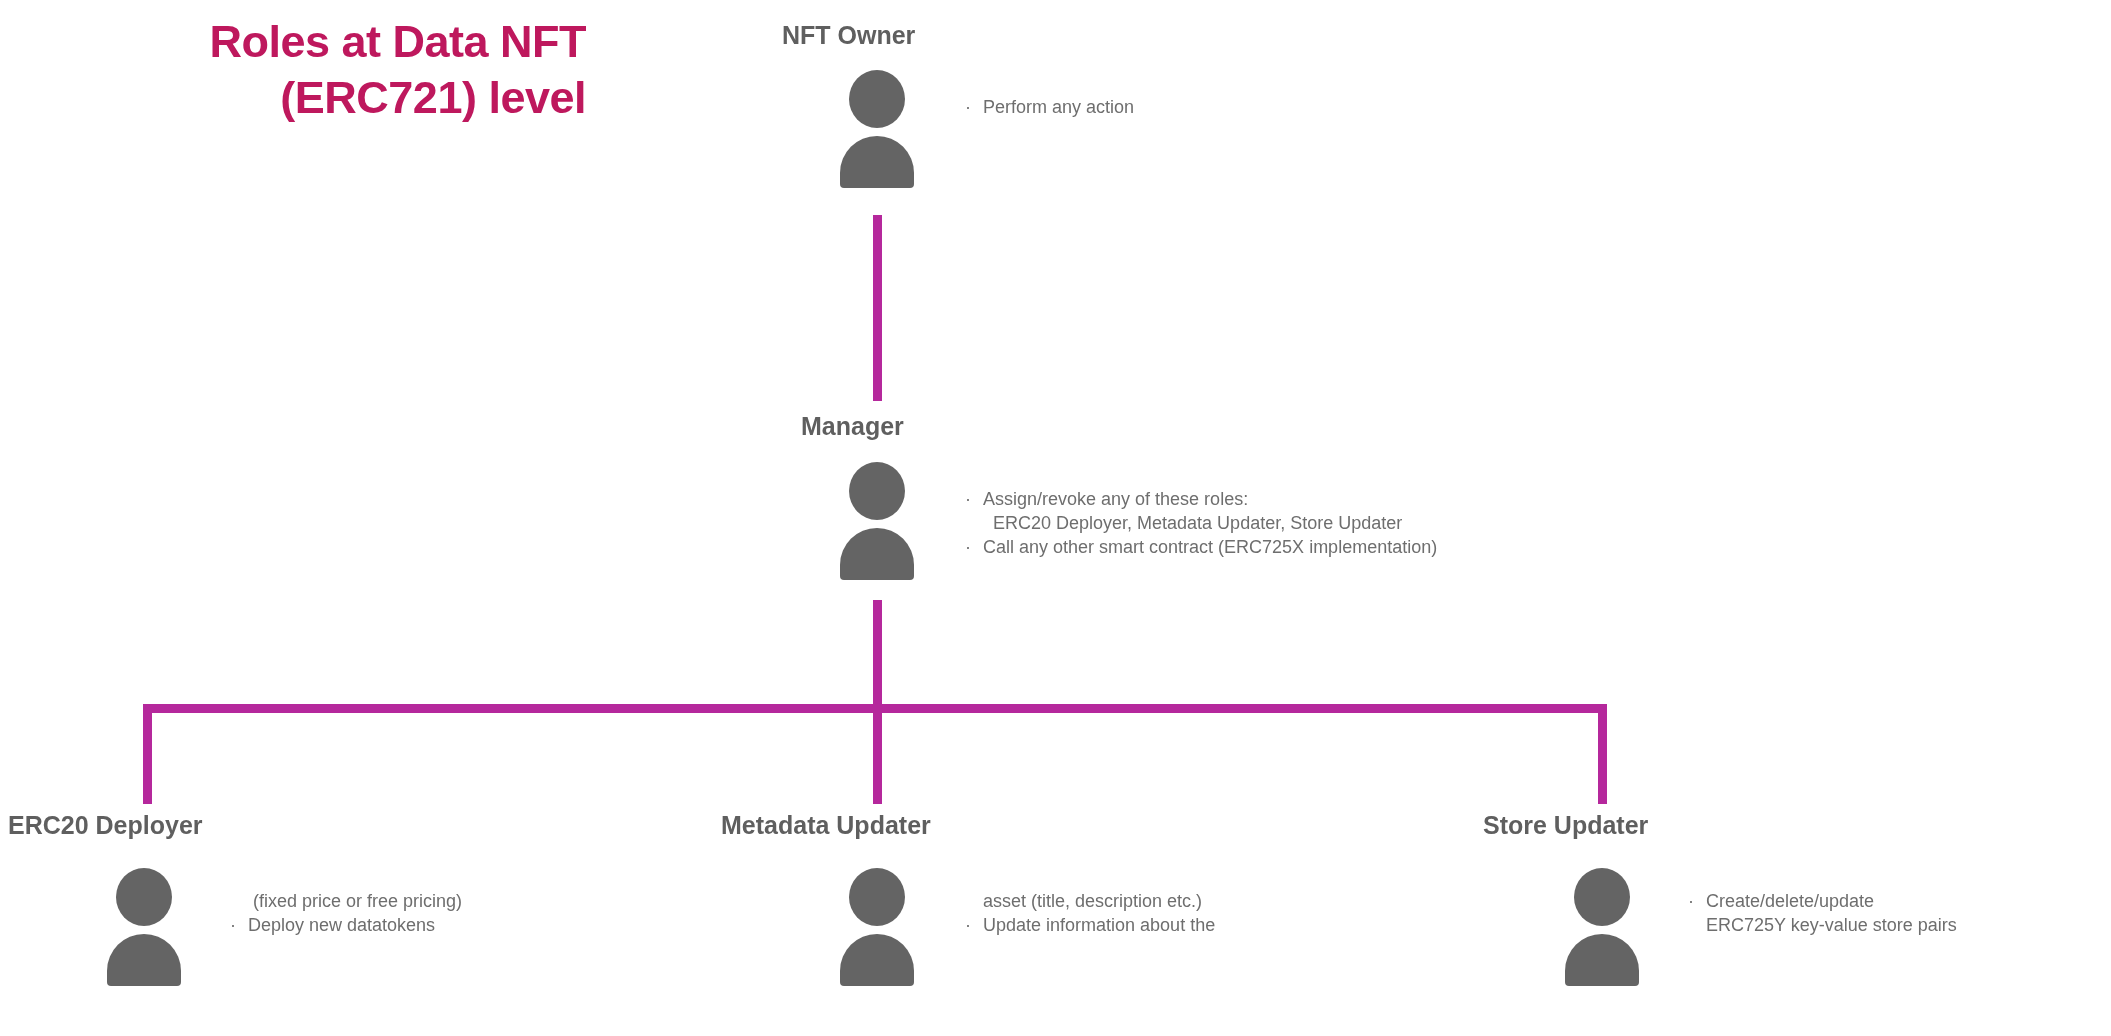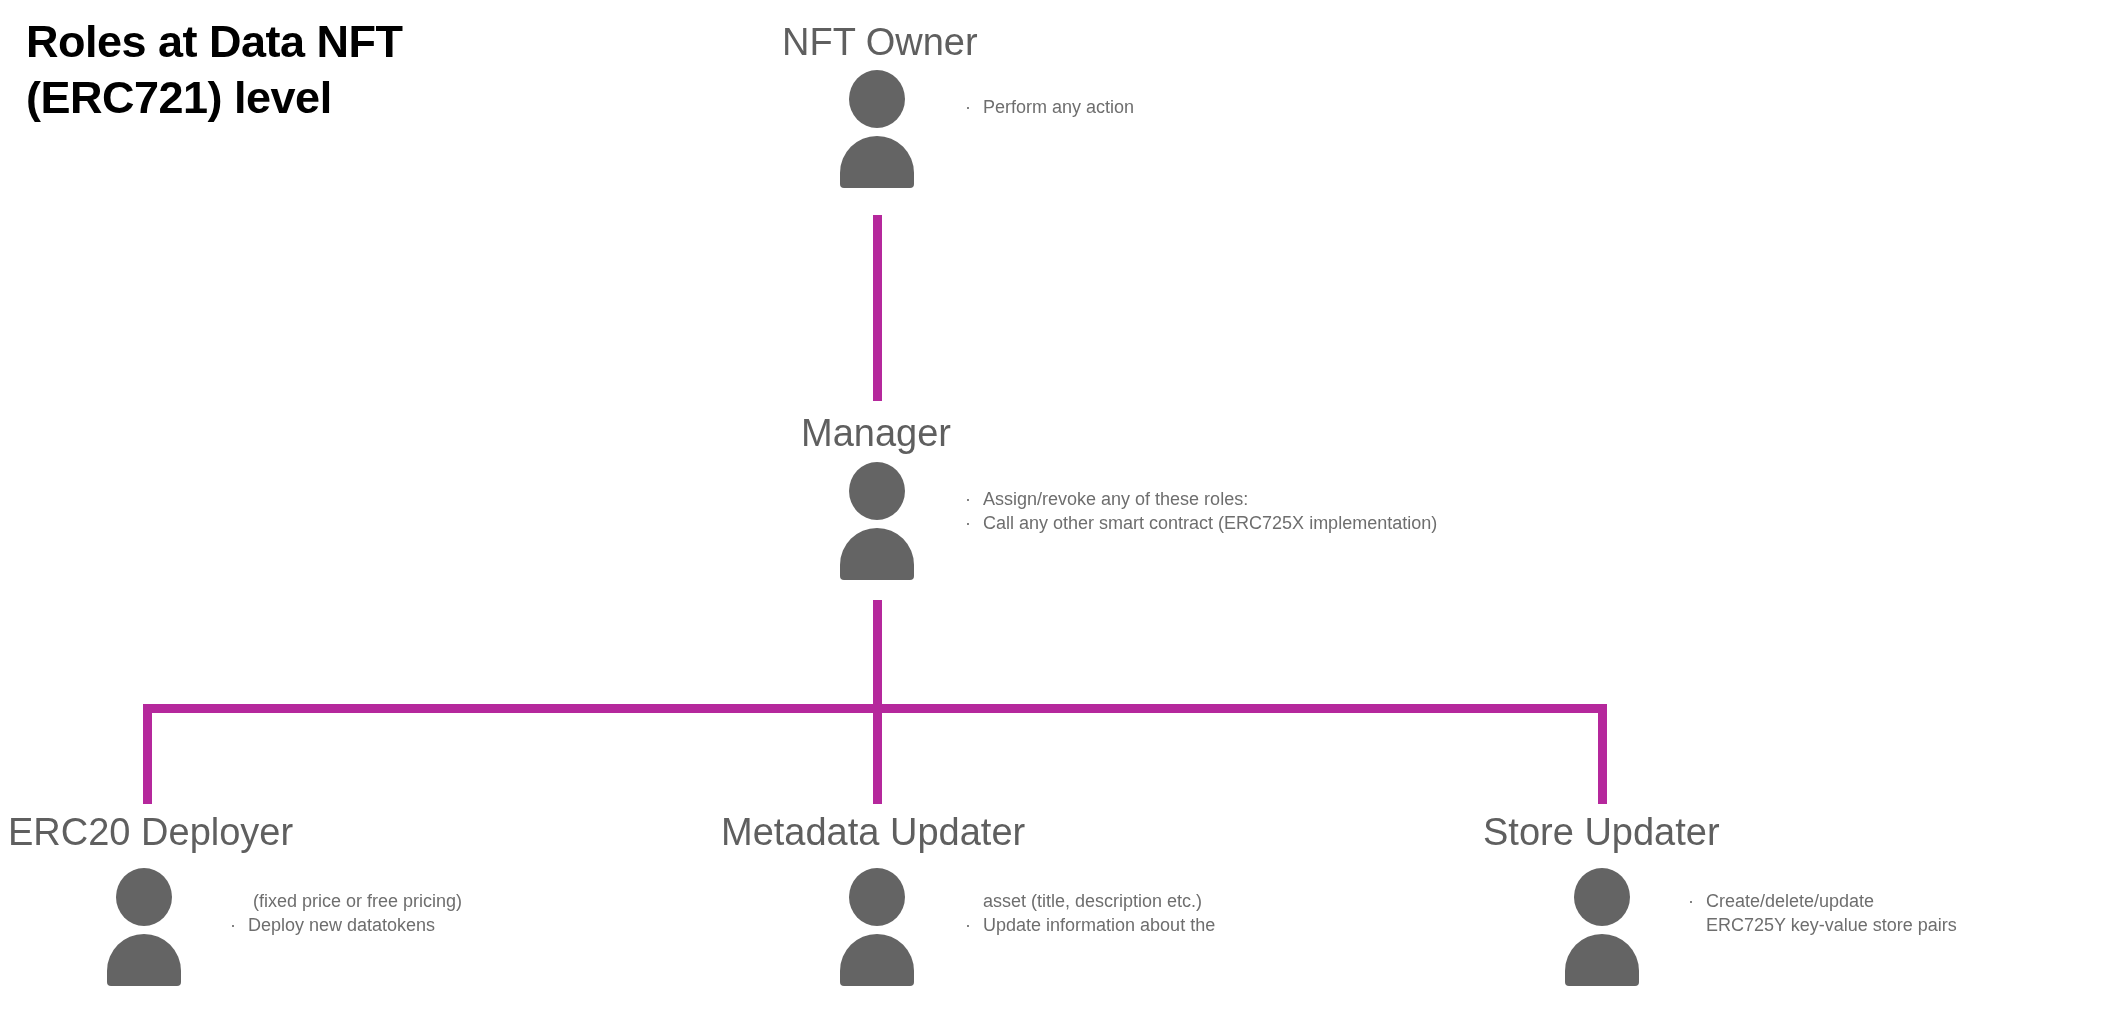--- a/index.html
+++ b/index.html
@@ -19,43 +19,44 @@
     background: #ffffff;
     overflow: hidden;
   }
 
   
   .diagram-title {
     position: absolute;
     left: 26px;
     top: 14px;
     width: 560px;
-    color: #000000;
+    color: #be185d;
     font-size: 45px;
     font-weight: bold;
     line-height: 1.24;
     letter-spacing: -0.5px;
     white-space: pre-line;
+    text-align: right;
   }
 
   
   .connector {
     position: absolute;
     background: #B5289C;
   }
 
   
   .role-node {
     position: absolute;
   }
   .role-label {
     position: absolute;
     color: #5F5F5F;
-    font-size: 38px;
-    font-weight: normal;
+    font-size: 25px;
+    font-weight: bold;
     line-height: 1.1;
     white-space: nowrap;
   }
 
   .person-icon {
     position: absolute;
     width: 74px;
     height: 118px;
   }
   .person-head {
@@ -133,20 +134,21 @@
   <div class="role-node">
     <div class="role-label" style="left:801px; top:413px;">Manager</div>
 
     <div class="person-icon" style="left:840px; top:462px;">
       <div class="person-head"></div>
       <div class="person-body"></div>
     </div>
 
     <div class="bullets indented" style="left:965px; top:488px; width:920px;">
       <span class="bullet-line bulleted">Assign/revoke any of these roles:</span>
+      <span class="bullet-line">  ERC20 Deployer, Metadata Updater, Store Updater</span>
       <span class="bullet-line bulleted">Call any other smart contract (ERC725X implementation)</span>
     </div>
   </div>
 
   <div class="role-node">
     <div class="role-label" style="left:8px; top:812px;">ERC20 Deployer</div>
 
     <div class="person-icon" style="left:107px; top:868px;">
       <div class="person-head"></div>
       <div class="person-body"></div>

